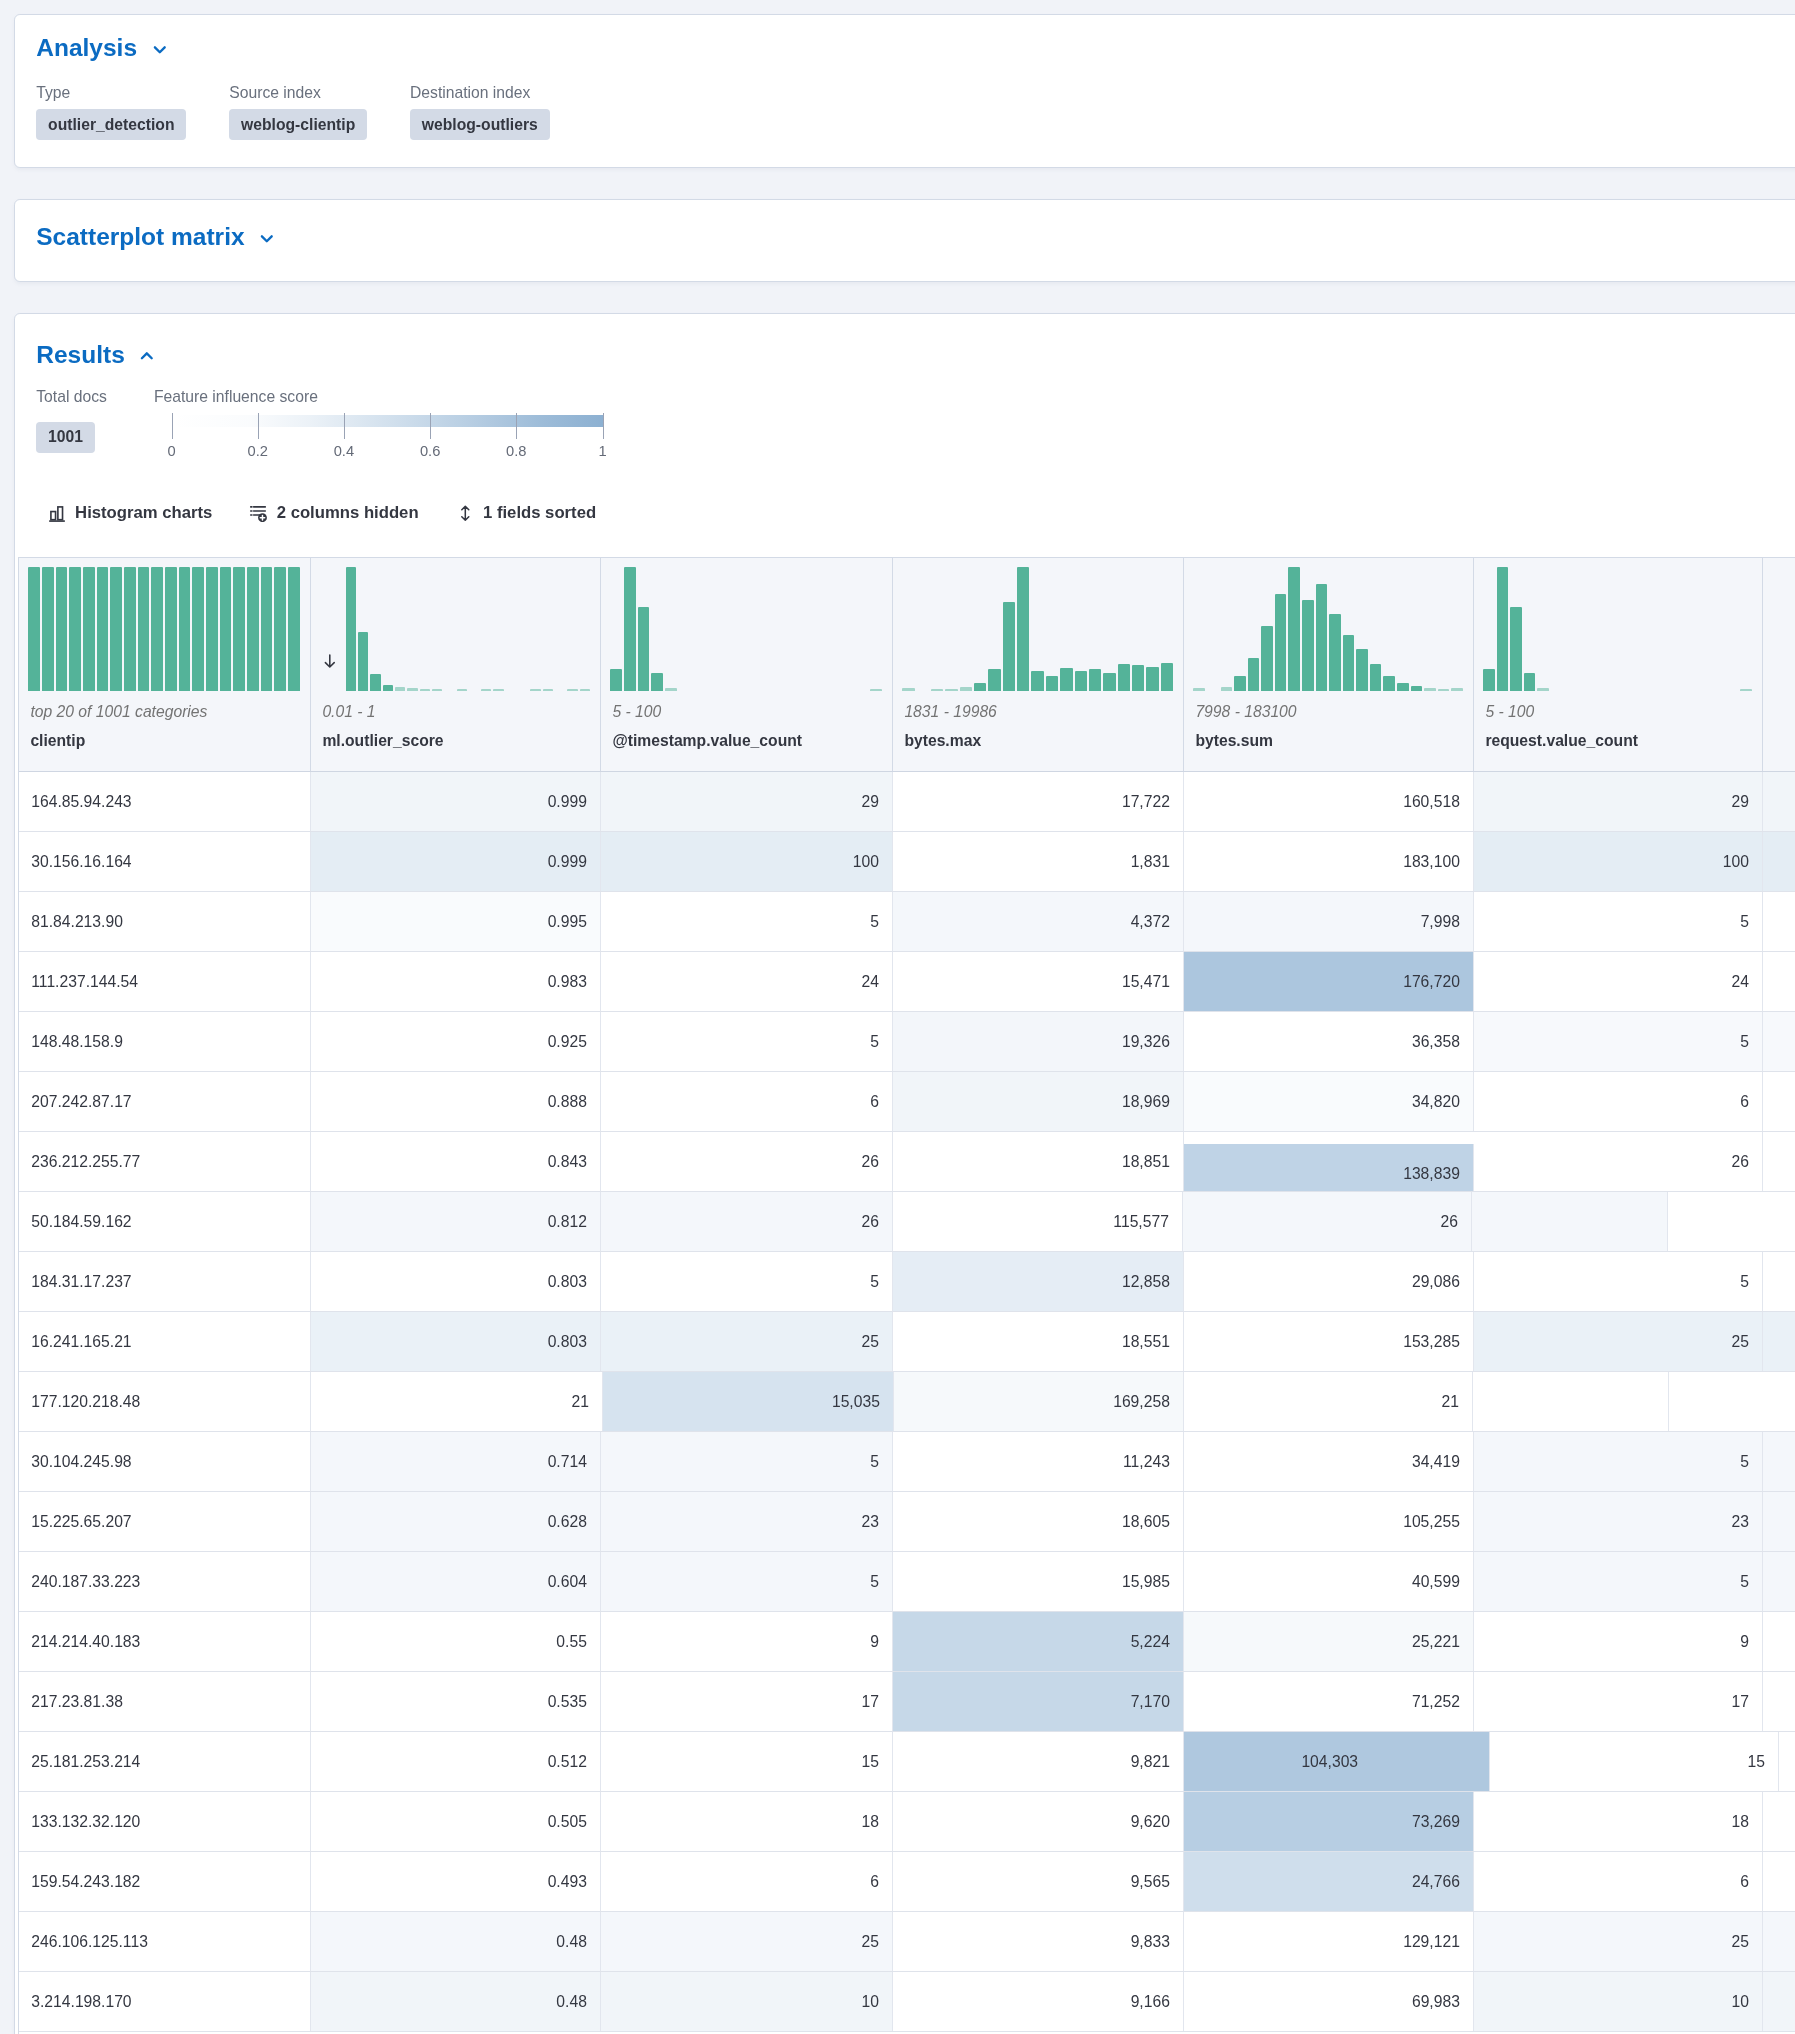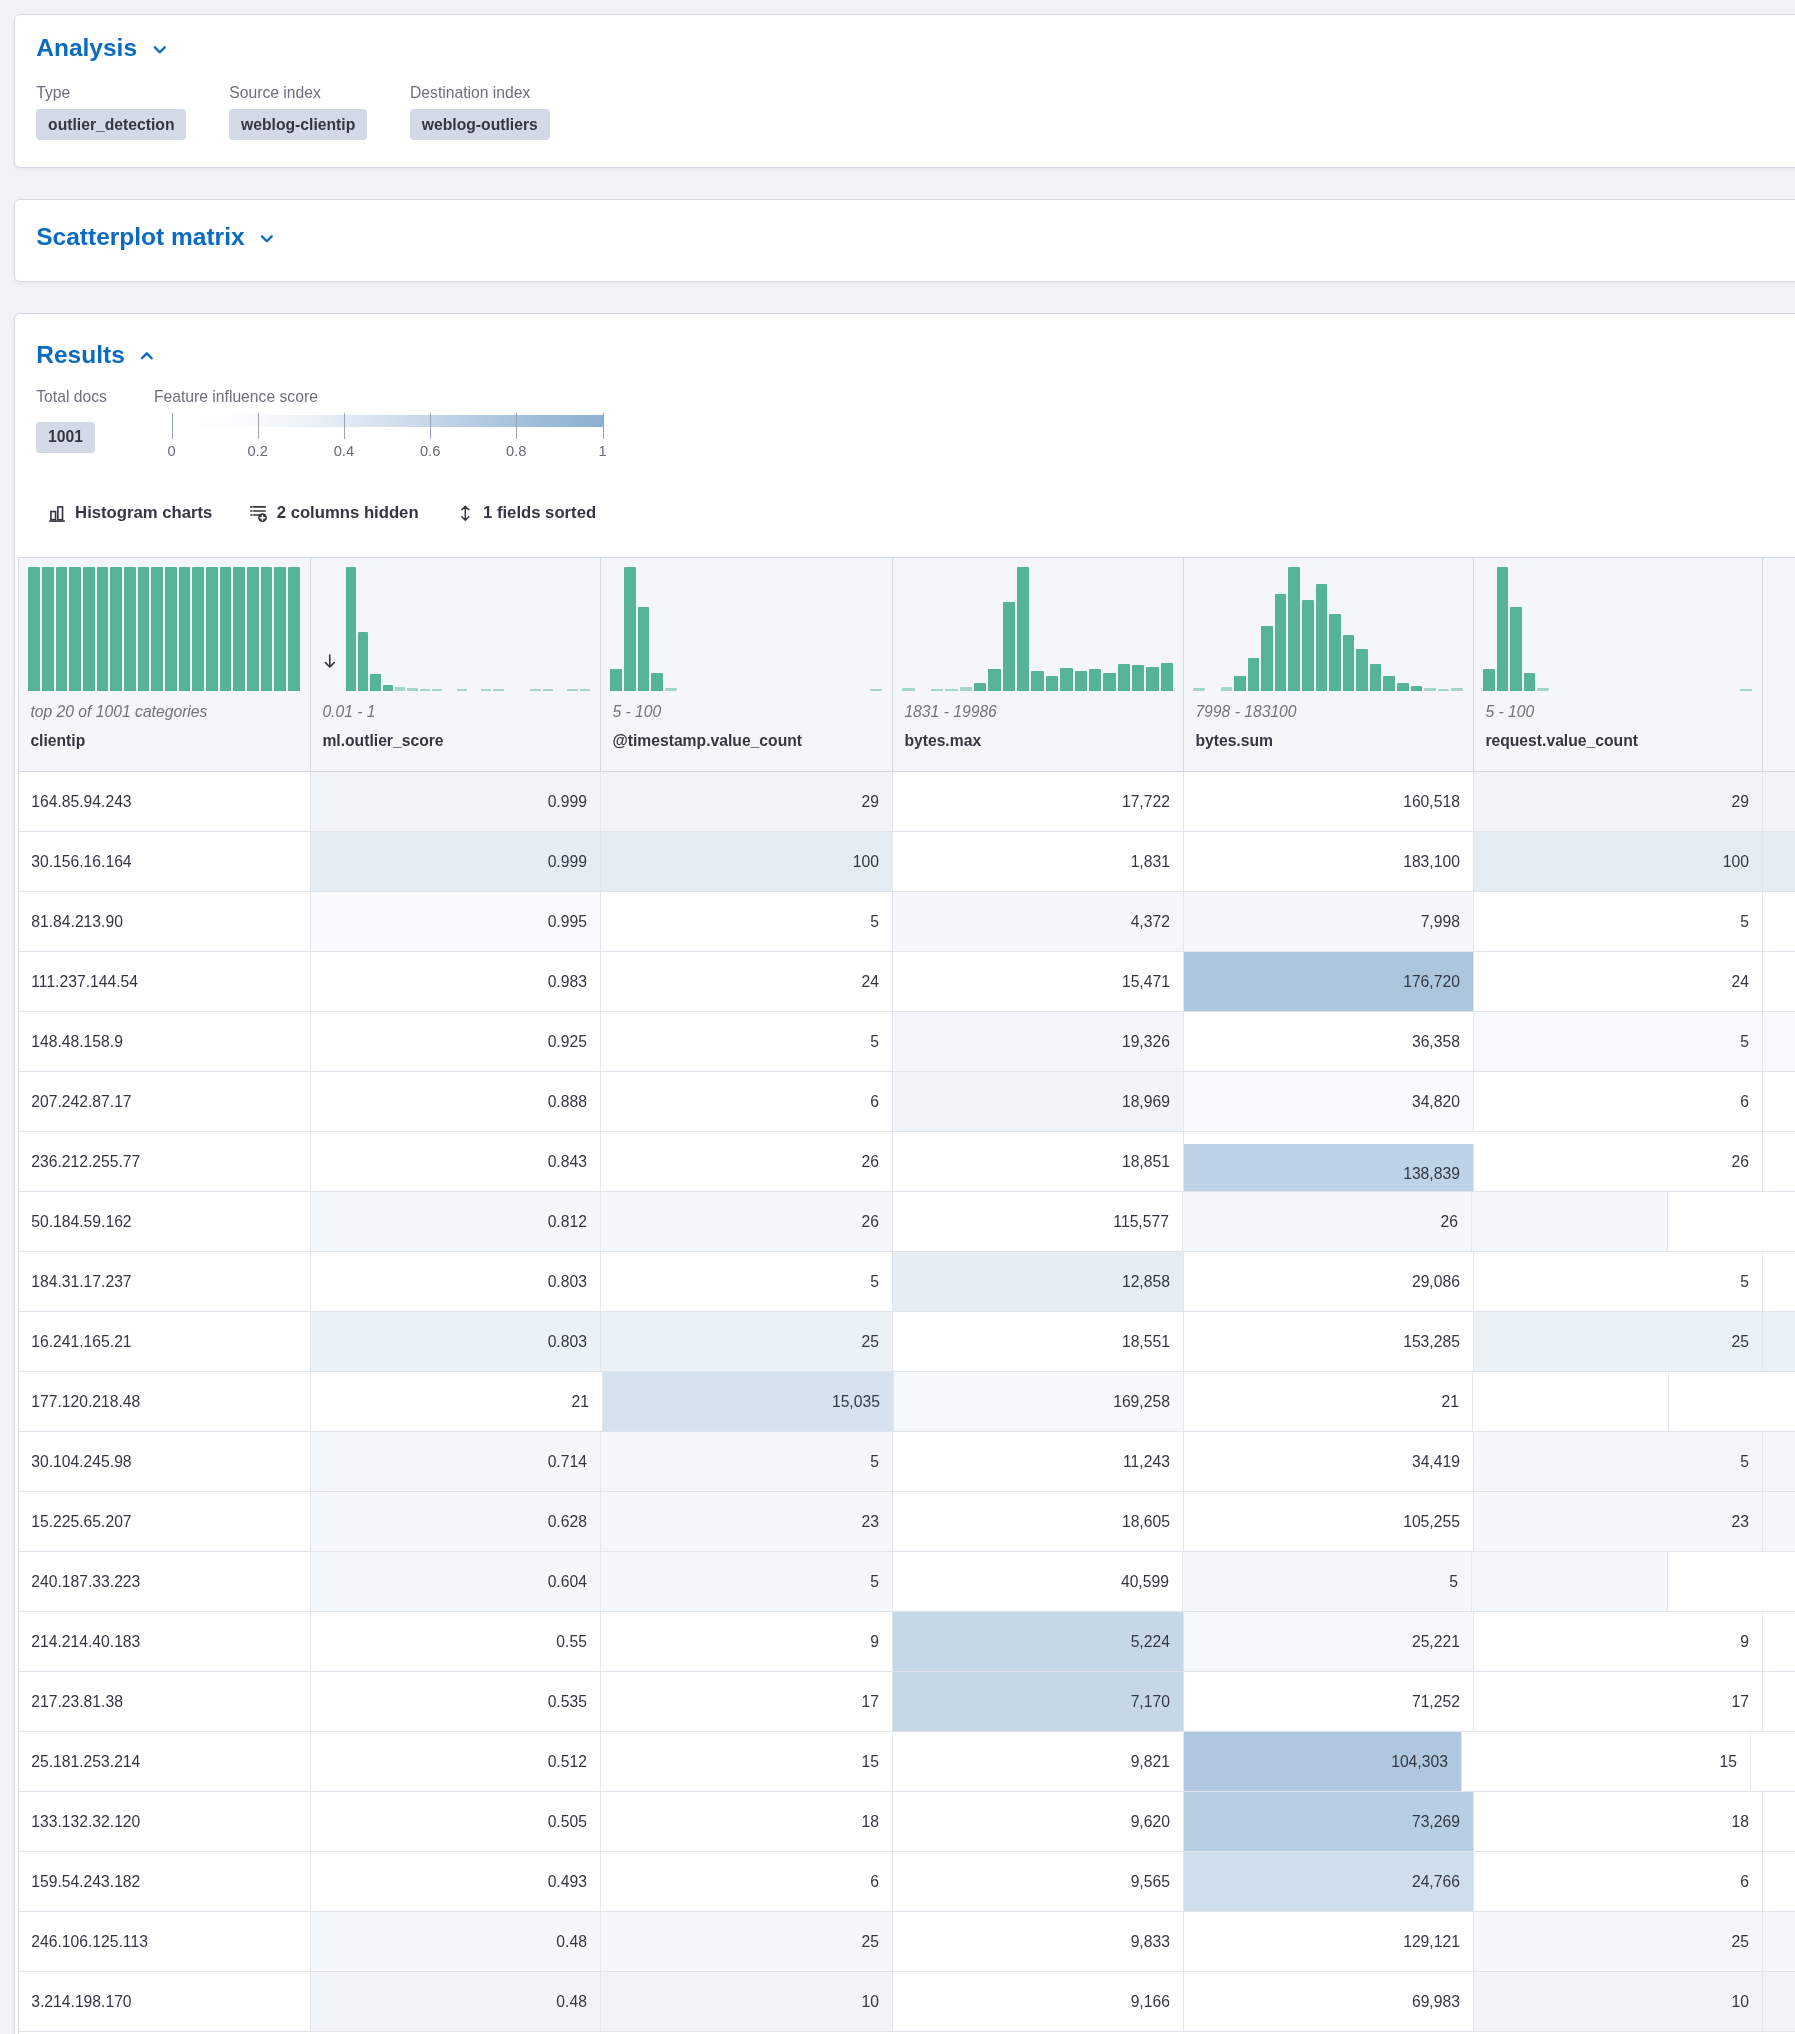--- a/index.html
+++ b/index.html
@@ -480,20 +480,21 @@
           <div class="gcell right" style="width: 292px; background: rgba(96, 146, 192, 0.07);">23</div>
           <div class="gcell right" style="width: 291px;">18,605</div>
           <div class="gcell right" style="width: 290px;">105,255</div>
           <div class="gcell right" style="width: 289px; background: rgba(96, 146, 192, 0.07);">23</div>
           <div class="gcell right" style="width: 196px; background: rgba(96, 146, 192, 0.07);"></div>
         </div>
         <div class="grow">
           <div class="gcell left" style="width: 292px;">240.187.33.223</div>
           <div class="gcell right" style="width: 290px; background: rgba(96, 146, 192, 0.07);">0.604</div>
           <div class="gcell right" style="width: 292px; background: rgba(96, 146, 192, 0.07);">5</div>
+          <div class="gcell right" style="width: 291px;">15,985</div>
           <div class="gcell right" style="width: 290px;">40,599</div>
           <div class="gcell right" style="width: 289px; background: rgba(96, 146, 192, 0.07);">5</div>
           <div class="gcell right" style="width: 196px; background: rgba(96, 146, 192, 0.07);"></div>
         </div>
         <div class="grow">
           <div class="gcell left" style="width: 292px;">214.214.40.183</div>
           <div class="gcell right" style="width: 290px;">0.55</div>
           <div class="gcell right" style="width: 292px;">9</div>
           <div class="gcell right" style="width: 291px; background: rgba(96, 146, 192, 0.36);">5,224</div>
           <div class="gcell right" style="width: 290px; background: rgba(96, 146, 192, 0.06);">25,221</div>
@@ -507,21 +508,21 @@
           <div class="gcell right" style="width: 291px; background: rgba(96, 146, 192, 0.36);">7,170</div>
           <div class="gcell right" style="width: 290px;">71,252</div>
           <div class="gcell right" style="width: 289px;">17</div>
           <div class="gcell right" style="width: 196px;"></div>
         </div>
         <div class="grow">
           <div class="gcell left" style="width: 292px;">25.181.253.214</div>
           <div class="gcell right" style="width: 290px;">0.512</div>
           <div class="gcell right" style="width: 292px;">15</div>
           <div class="gcell right" style="width: 291px;">9,821</div>
-          <div class="gcell right" style="width: 278px; background: rgba(96, 146, 192, 0.5);">104,303</div>
+          <div class="gcell right" style="width: 306px; background: rgba(96, 146, 192, 0.5); text-align: center;">104,303</div>
           <div class="gcell right" style="width: 289px;">15</div>
           <div class="gcell right" style="width: 196px;"></div>
         </div>
         <div class="grow">
           <div class="gcell left" style="width: 292px;">133.132.32.120</div>
           <div class="gcell right" style="width: 290px;">0.505</div>
           <div class="gcell right" style="width: 292px;">18</div>
           <div class="gcell right" style="width: 291px;">9,620</div>
           <div class="gcell right" style="width: 290px; background: rgba(96, 146, 192, 0.45);">73,269</div>
           <div class="gcell right" style="width: 289px;">18</div>

